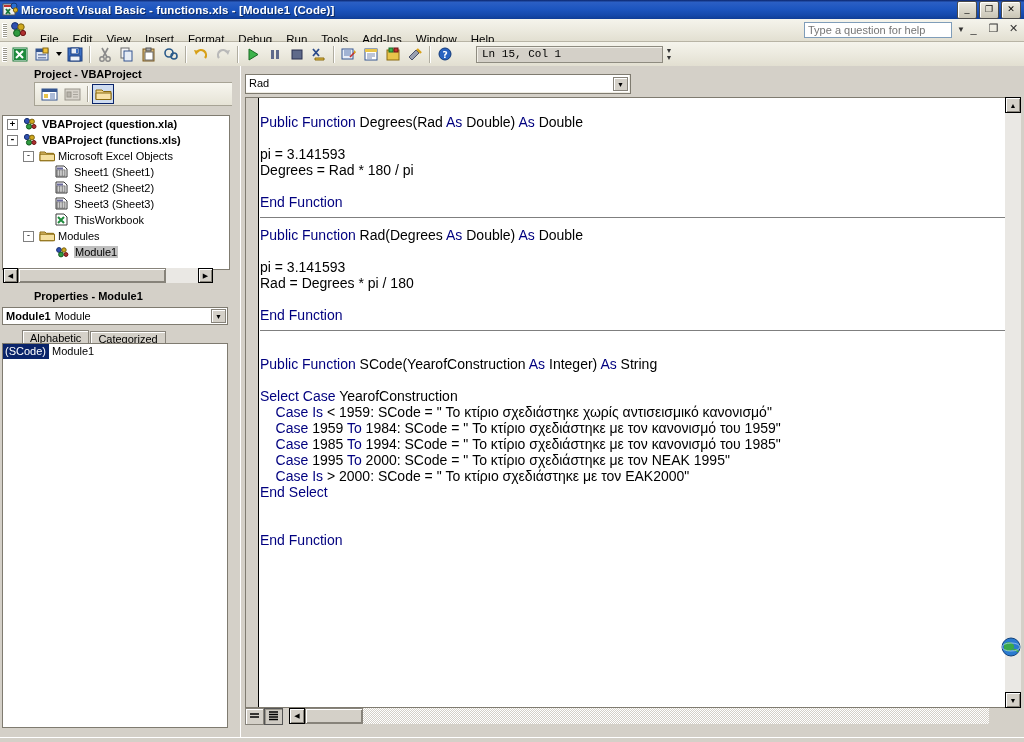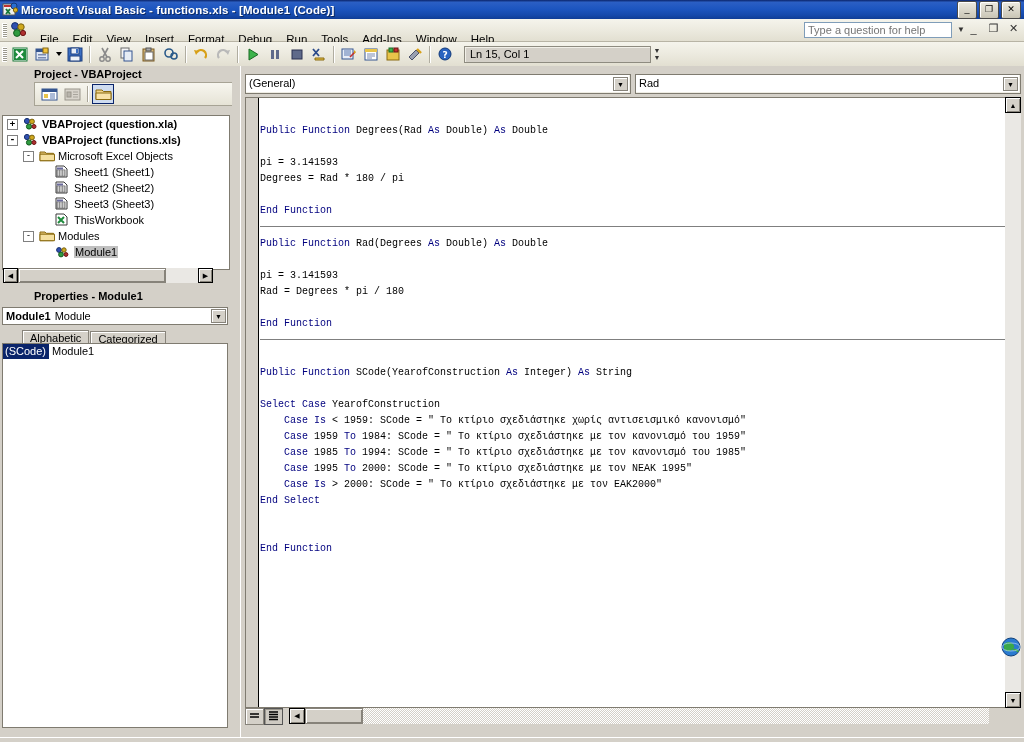--- a/index.html
+++ b/index.html
@@ -50,24 +50,24 @@
 
   
   .toolbar{
     position:absolute;left:0;top:42px;width:1024px;height:24px;
     background:linear-gradient(180deg,#f5f4ec 0%,#eceadf 50%,#e2dfd1 100%);
     display:flex;align-items:center;border-bottom:1px solid #a9a595;
   }
   .tbtn{width:22px;height:21px;margin:0 0px;display:flex;align-items:center;justify-content:center;position:relative;}
   .tsep{width:1px;height:17px;margin:0 3px;background:#b0ada0;border-right:1px solid #fff;}
   .lncol{
-    margin-left:8px;width:187px;height:17px;
+    margin-left:20px;width:187px;height:17px;
     background:#d4d0c8;border:1px solid #8e8b80;
     box-shadow:inset 1px 1px 0 #f2f0e8;
-    font-size:11px;line-height:15px;padding-left:5px;color:#000;box-sizing:border-box;
+    font-size:11px;line-height:15px;padding-left:5px;color:#000;box-sizing:border-box;font-family:Liberation Mono, monospace;
   }
   .tb-overflow{width:10px;height:18px;margin-left:1px;display:flex;flex-direction:column;
     align-items:center;justify-content:center;font-size:7px;color:#333;}
 
   
   .panel{position:absolute;background:#d4d0c8;padding-left:32px;}
   .panel-title{
     height:15px;display:flex;align-items:center;
     font-size:11px;font-weight:bold;color:#000;padding-left:2px;
   }
@@ -165,23 +165,23 @@
   .code-frame{
     position:absolute;left:4px;top:31px;width:760px;height:611px;
     background:#fff;border:1px solid #7f7b70;border-right:none;box-sizing:border-box;overflow:hidden;
   }
   .code-margin{
     position:absolute;left:0;top:0;width:13px;height:100%;background:#d4d0c8;
     border-right:1px solid #000;box-sizing:border-box;
   }
   .code-text{
     position:absolute;left:14px;top:0;right:0;bottom:0;
-    font-family:Liberation Mono, monospace;
-    font-size:10px;line-height:16px;white-space:pre;color:#000;
-    padding-top:25px;
+    font-family:Liberation Sans, sans-serif;
+    font-size:14px;line-height:16px;white-space:pre;color:#000;
+    padding-top:16px;
   }
   .code-line{height:16px;}
   .kw{color:#00007f;}
   .code-vscroll{position:absolute;right:4px;top:31px;width:16px;height:611px;}
   .code-hscroll{position:absolute;left:4px;top:642px;width:744px;height:16px;}
   .code-viewbtns{position:absolute;left:4px;top:642px;width:40px;height:17px;display:flex;}
   .vb{width:19px;height:17px;background:#d4d0c8;border:1px solid #87837a;
      box-shadow:inset 1px 1px 0 #fff;display:flex;align-items:center;justify-content:center;box-sizing:border-box;}
   .vb.active{border:1px solid #555;box-shadow:inset 1px 1px 0 #9a968c;background:#cecac2;}
   .globe{position:absolute;right:3px;top:570px;width:22px;height:22px;}
@@ -564,24 +564,20 @@
       </div>
     </div>
   </div>
 
   <div class="vsplit"></div>
 
   <div id="codewin">
 
     <div class="code-combos">
       <div class="ccombo" style="width:386px">
-        <div class="txt">(General)</div>
-        <div class="carrow">▼</div>
-      </div>
-      <div class="ccombo" style="width:386px">
         <div class="txt">Rad</div>
         <div class="carrow">▼</div>
       </div>
     </div>
 
     <div class="code-frame">
       <div class="code-margin"></div>
       <div class="code-text" id="code-text"><div class="code-line"><span class="kw">Public Function </span><span>Degrees(Rad </span><span class="kw">As </span><span>Double) </span><span class="kw">As </span><span>Double</span></div><div class="code-line">&nbsp;</div><div class="code-line"><span>pi = 3.141593</span></div><div class="code-line"><span>Degrees = Rad * 180 / pi</span></div><div class="code-line">&nbsp;</div><div class="code-line"><span class="kw">End Function</span></div><div style="height: 1px; border-top: 1px solid rgb(127, 127, 127); margin: 7px 0px 8px; width: 745px;"></div><div class="code-line"><span class="kw">Public Function </span><span>Rad(Degrees </span><span class="kw">As </span><span>Double) </span><span class="kw">As </span><span>Double</span></div><div class="code-line">&nbsp;</div><div class="code-line"><span>pi = 3.141593</span></div><div class="code-line"><span>Rad = Degrees * pi / 180</span></div><div class="code-line">&nbsp;</div><div class="code-line"><span class="kw">End Function</span></div><div style="height: 1px; border-top: 1px solid rgb(127, 127, 127); margin: 7px 0px 8px; width: 745px;"></div><div class="code-line">&nbsp;</div><div class="code-line"><span class="kw">Public Function </span><span>SCode(YearofConstruction </span><span class="kw">As </span><span>Integer) </span><span class="kw">As </span><span>String</span></div><div class="code-line">&nbsp;</div><div class="code-line"><span class="kw">Select Case </span><span>YearofConstruction</span></div><div class="code-line"><span class="kw">    Case Is </span><span>&lt; 1959: SCode = " Το κτίριο σχεδιάστηκε χωρίς αντισεισμικό κανονισμό"</span></div><div class="code-line"><span class="kw">    Case </span><span>1959 </span><span class="kw">To </span><span>1984: SCode = " Το κτίριο σχεδιάστηκε με τον κανονισμό του 1959"</span></div><div class="code-line"><span class="kw">    Case </span><span>1985 </span><span class="kw">To </span><span>1994: SCode = " Το κτίριο σχεδιάστηκε με τον κανονισμό του 1985"</span></div><div class="code-line"><span class="kw">    Case </span><span>1995 </span><span class="kw">To </span><span>2000: SCode = " Το κτίριο σχεδιάστηκε με τον ΝΕΑΚ 1995"</span></div><div class="code-line"><span class="kw">    Case Is </span><span>&gt; 2000: SCode = " Το κτίριο σχεδιάστηκε με τον ΕΑΚ2000"</span></div><div class="code-line"><span class="kw">End Select</span></div><div class="code-line">&nbsp;</div><div class="code-line">&nbsp;</div><div class="code-line"><span class="kw">End Function</span></div></div>
     </div>
 

